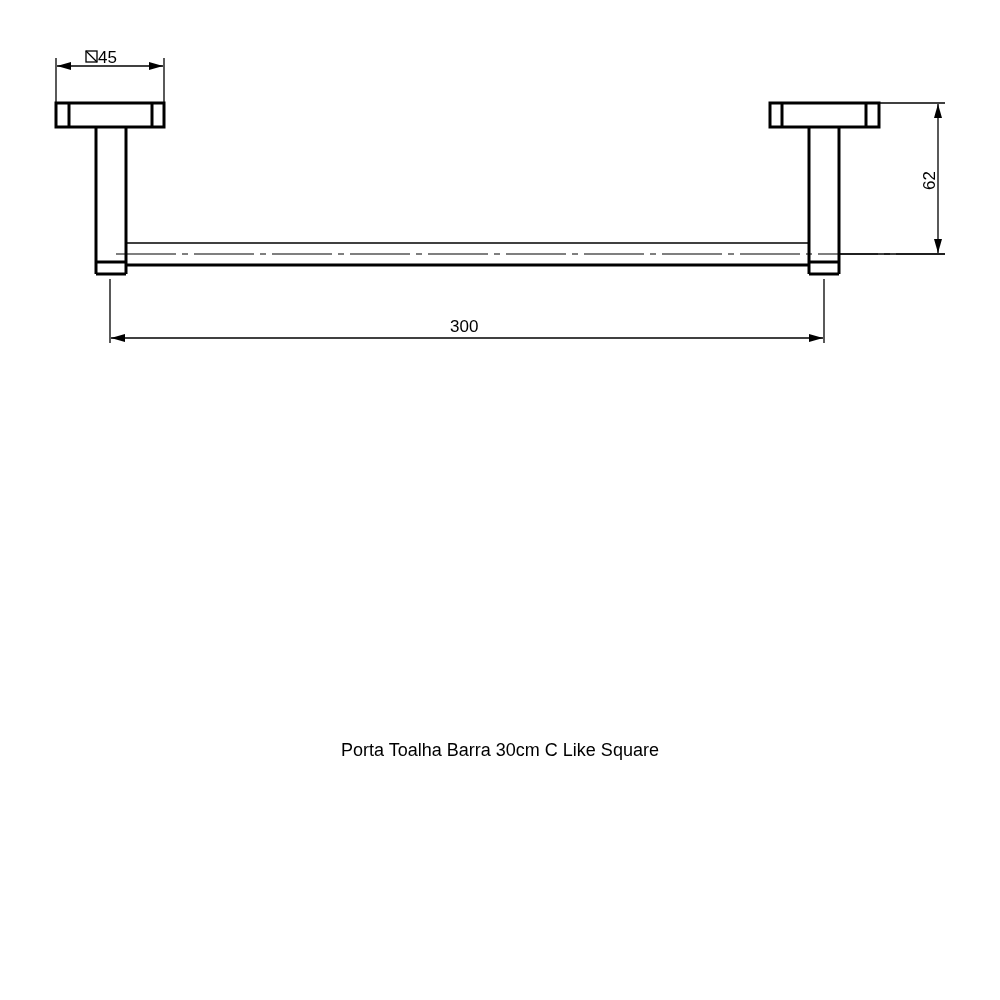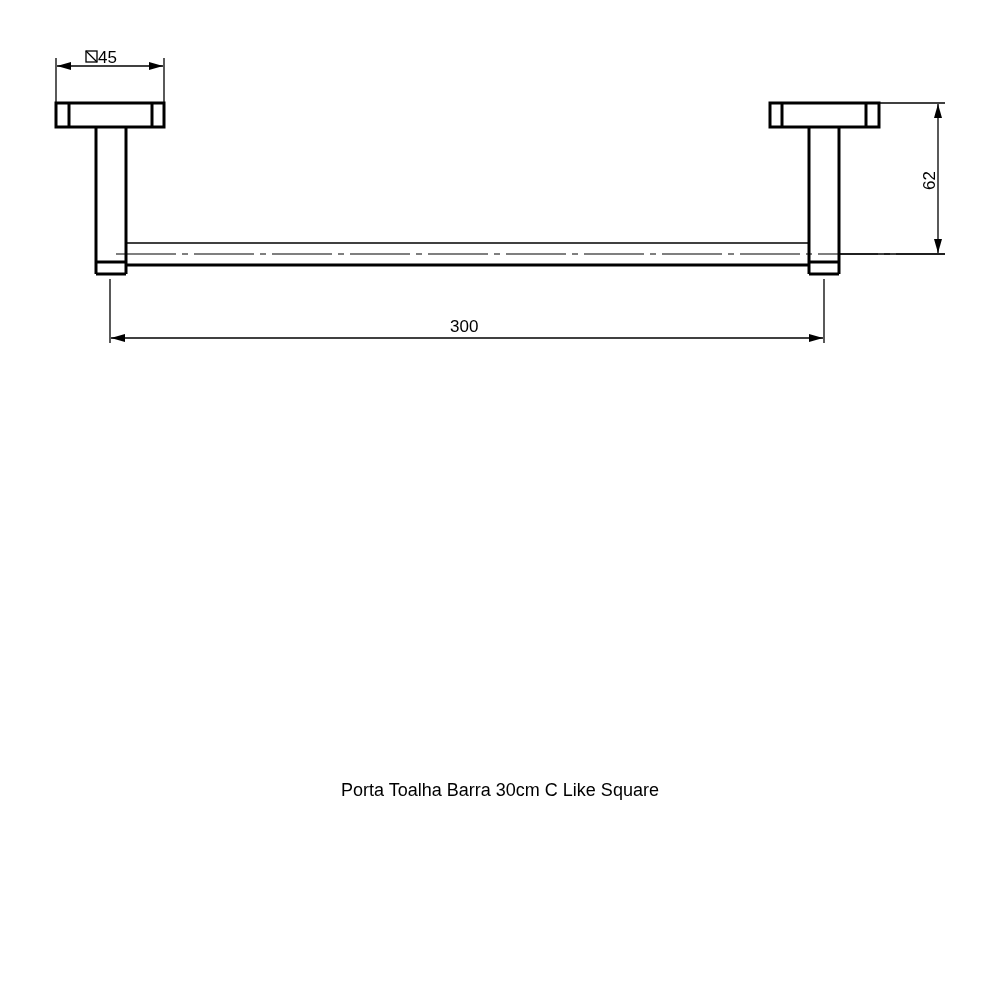--- a/index.html
+++ b/index.html
@@ -3,21 +3,21 @@
   <meta charset="utf-8">
   <style>
     html, body { margin: 0; padding: 0; background: #ffffff; }
     body { width: 1000px; height: 1000px; position: relative; overflow: hidden; font-family: "Liberation Sans", sans-serif; }
     #drawing { position: absolute; left: 0; top: 0; width: 1000px; height: 1000px; }
     .thick { stroke: #000; stroke-width: 3; fill: none; }
     .thin { stroke: #000; stroke-width: 1.3; fill: none; }
     .center { stroke: #000; stroke-width: 1.2; fill: none; stroke-dasharray: 60 6 6 6; }
     .dimtext { font-family: "Liberation Sans", sans-serif; font-size: 17px; fill: #000; }
     .caption {
-      position: absolute; left: 0; width: 1000px; top: 780px;
+      position: absolute; left: 0; width: 1000px; top: 740px;
       text-align: center; font-family: "Liberation Sans", sans-serif;
       font-size: 18px; color: #000;
     }
   </style>
 </head>
 <body>
 
 <svg id="drawing" viewBox="0 0 1000 1000" xmlns="http://www.w3.org/2000/svg">
   <defs>
     <marker id="arrowEnd" markerWidth="14" markerHeight="8" refX="14" refY="4" orient="auto" markerUnits="userSpaceOnUse">

